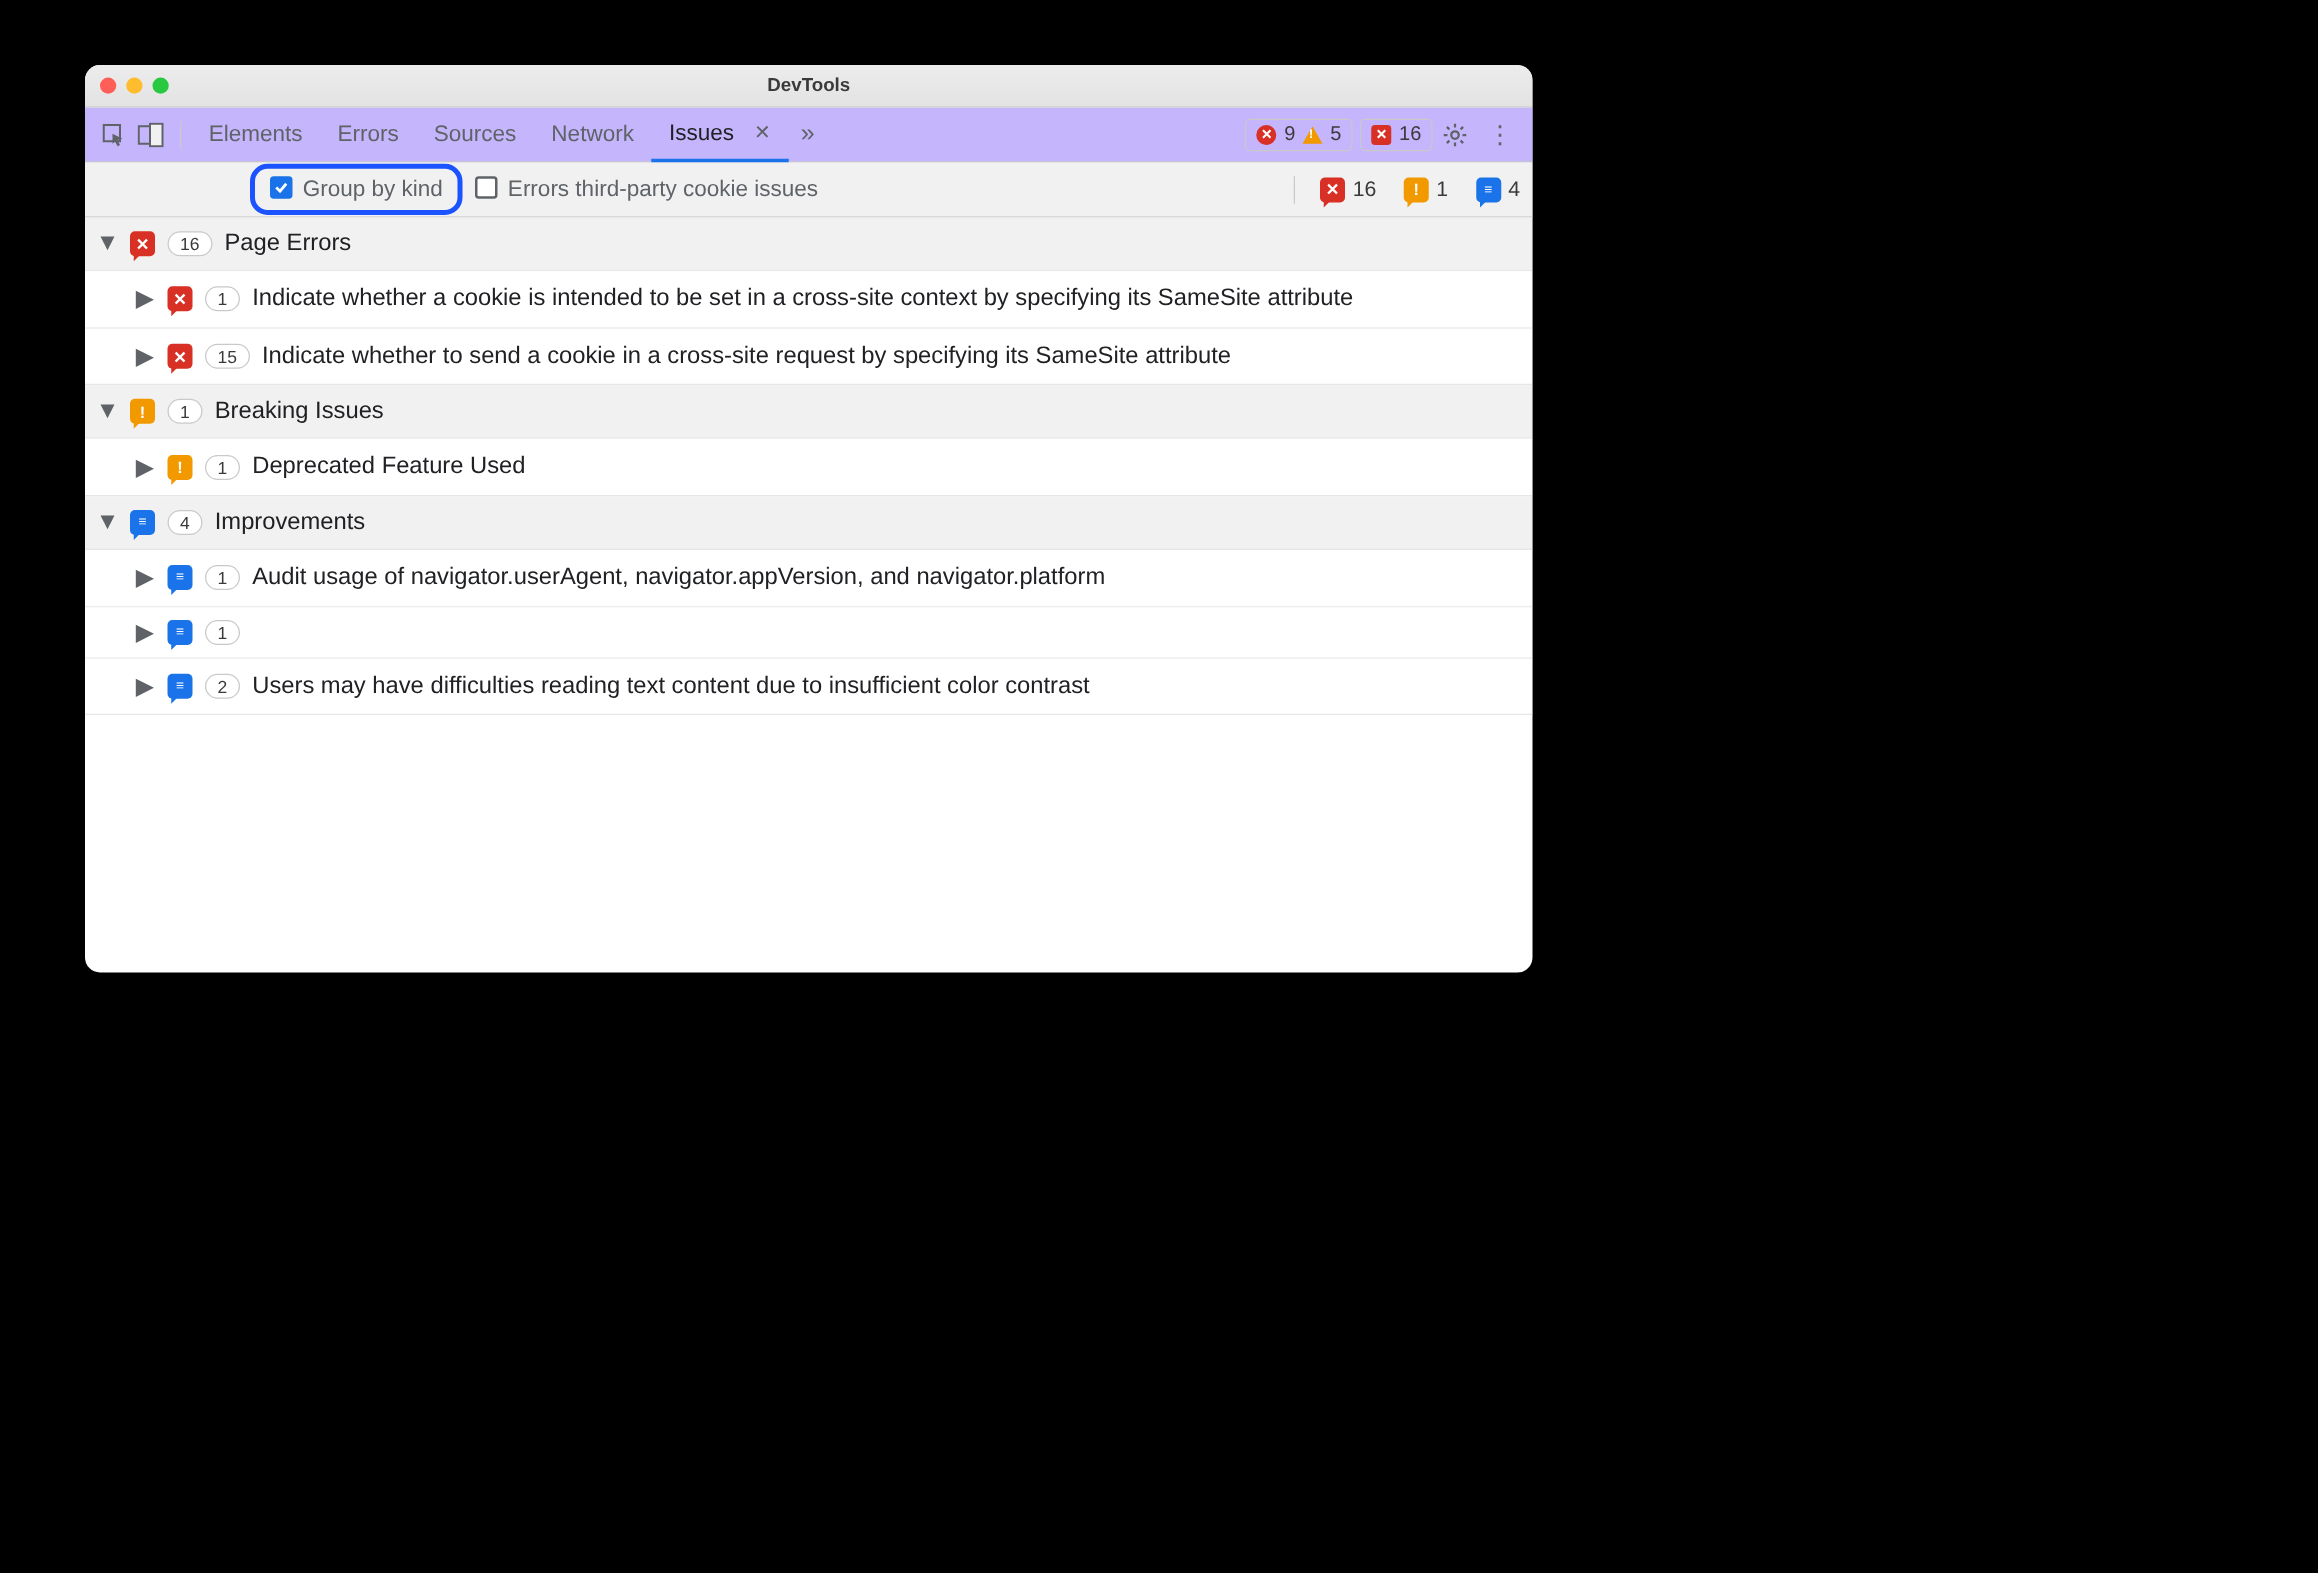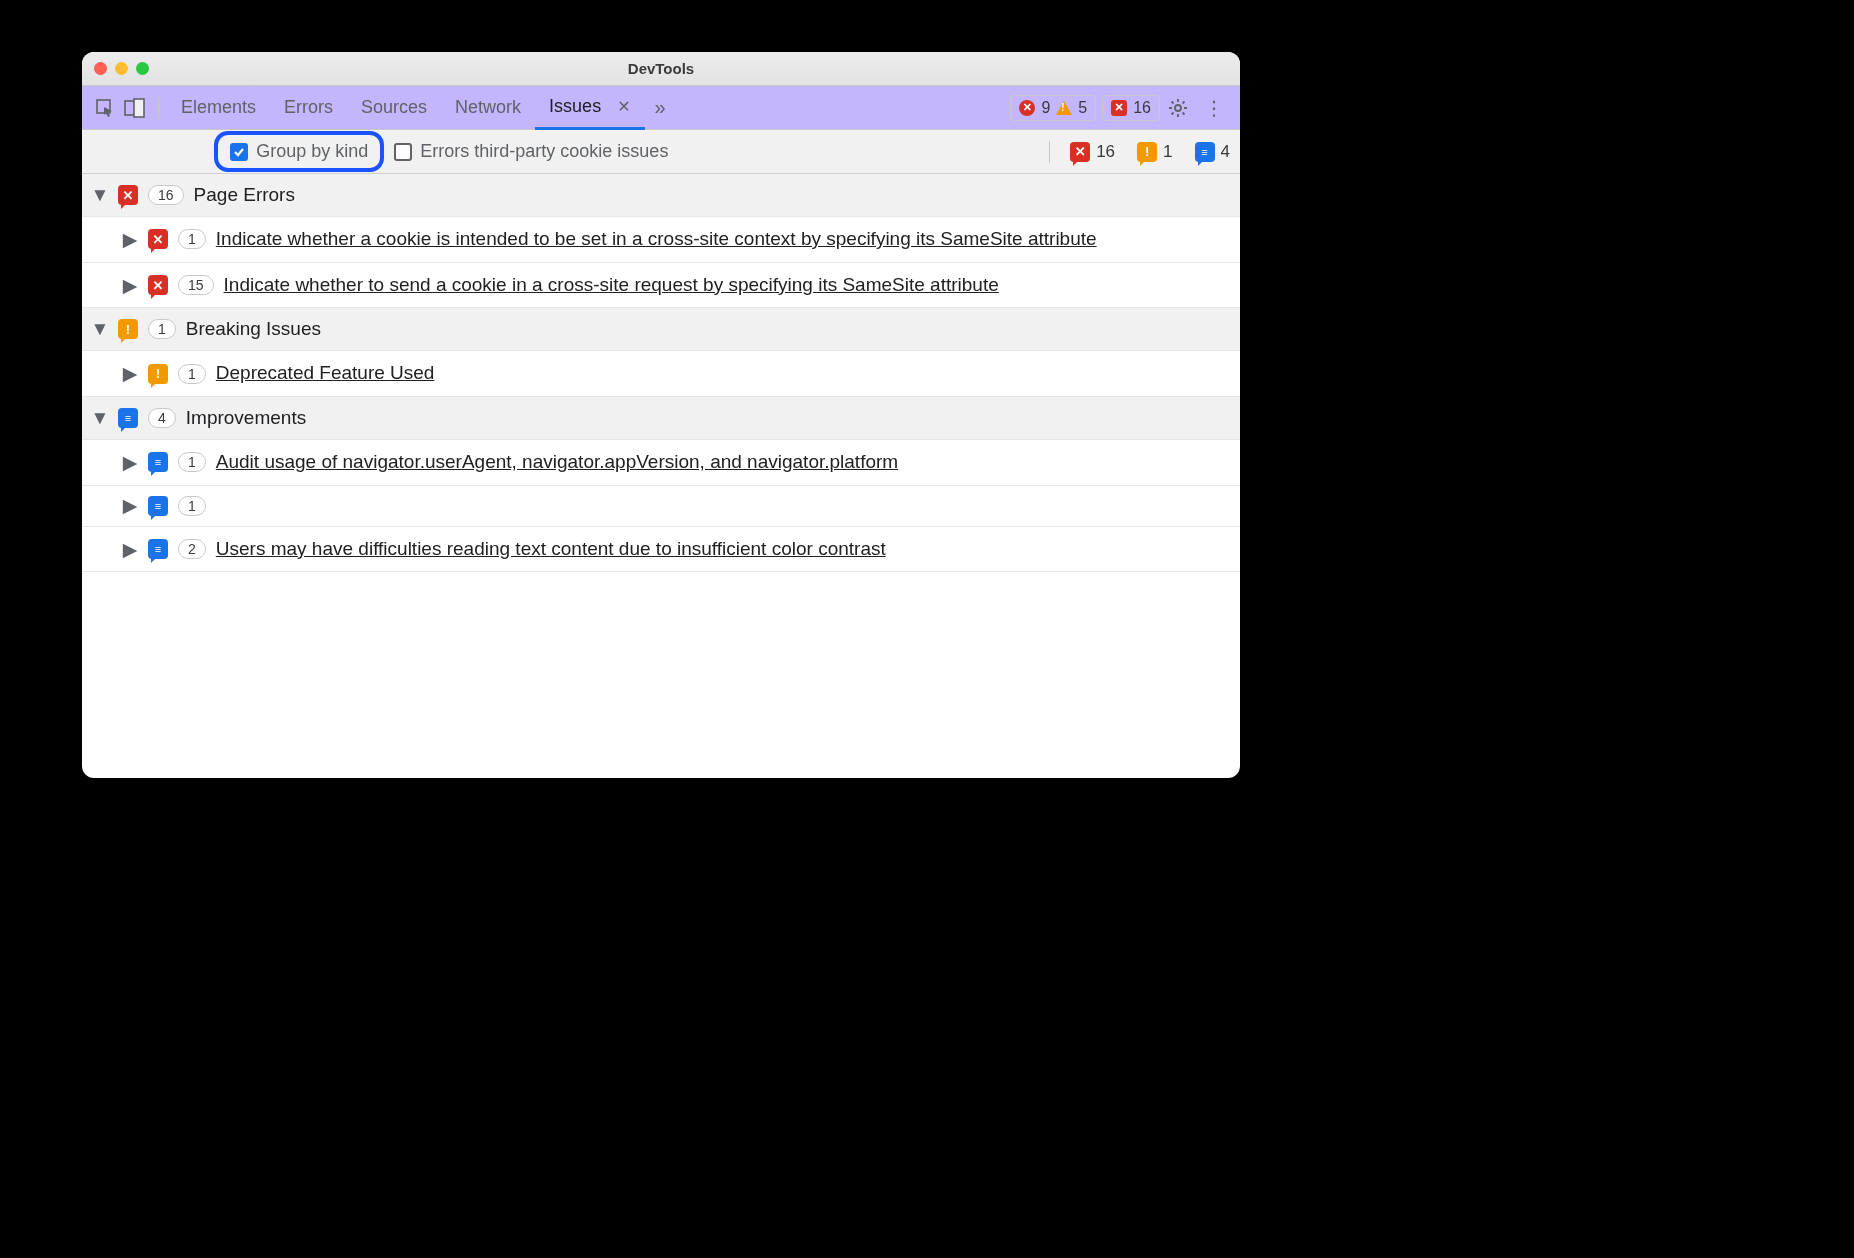--- a/index.html
+++ b/index.html
@@ -4,21 +4,21 @@
 <style>
   * { box-sizing: border-box; }
   html, body {
     margin: 0; padding: 0;
     width: 1854px; height: 1258px;
     background: #000;
     font-family: -apple-system, BlinkMacSystemFont, "Segoe UI", Helvetica, Arial, sans-serif;
   }
   .window {
     position: absolute;
-    left: 82px; top: 52px;
+    left: 68px; top: 52px;
     width: 1158px; height: 726px;
     background: #fff;
     border-radius: 12px;
     box-shadow: 0 30px 60px rgba(0,0,0,0.5);
     overflow: hidden;
     display: flex;
     flex-direction: column;
   }
   
   .titlebar {
@@ -93,21 +93,21 @@
   
   .toolbar {
     display:flex; align-items:center; justify-content:flex-start;
     height:44px;
     background:#f1f1f1;
     border-bottom:1px solid #d1d1d1;
     padding:0 10px;
     gap:10px;
   }
   .checkboxwrap {
-    display:flex; align-items:center; gap:8px;
+    display:flex; align-items:flex-start; gap:8px;
     font-size:18px; color:#5f6368;
     cursor:pointer;
   }
   .checkbox {
     width:18px; height:18px; border:2px solid #5f6368; border-radius:3px;
     display:flex; align-items:center; justify-content:center;
     background:#fff;
   }
   .checkbox.checked { background:#1a73e8; border-color:#1a73e8; color:#fff; }
   .highlight-ring {
@@ -154,21 +154,21 @@
   }
   .expander {
     width:16px; height:16px;
     display:flex; align-items:center; justify-content:center;
     cursor:pointer; color:#5f6368;
   }
   .count-pill {
     border:1px solid #c9c9c9; border-radius:12px;
     padding:1px 9px; font-size:14px; color:#3a3a3a; background:#fff;
   }
-  .item-text { flex:1; line-height:1.3;text-decoration:underline; }
+  .item-text { flex:1; line-height:1.3; }
   svg { display:block; }
 </style>
 </head>
 <body>
 
 <div class="window">
 
   <div class="titlebar">
     <div class="traffic">
       <div class="dot red"></div>

